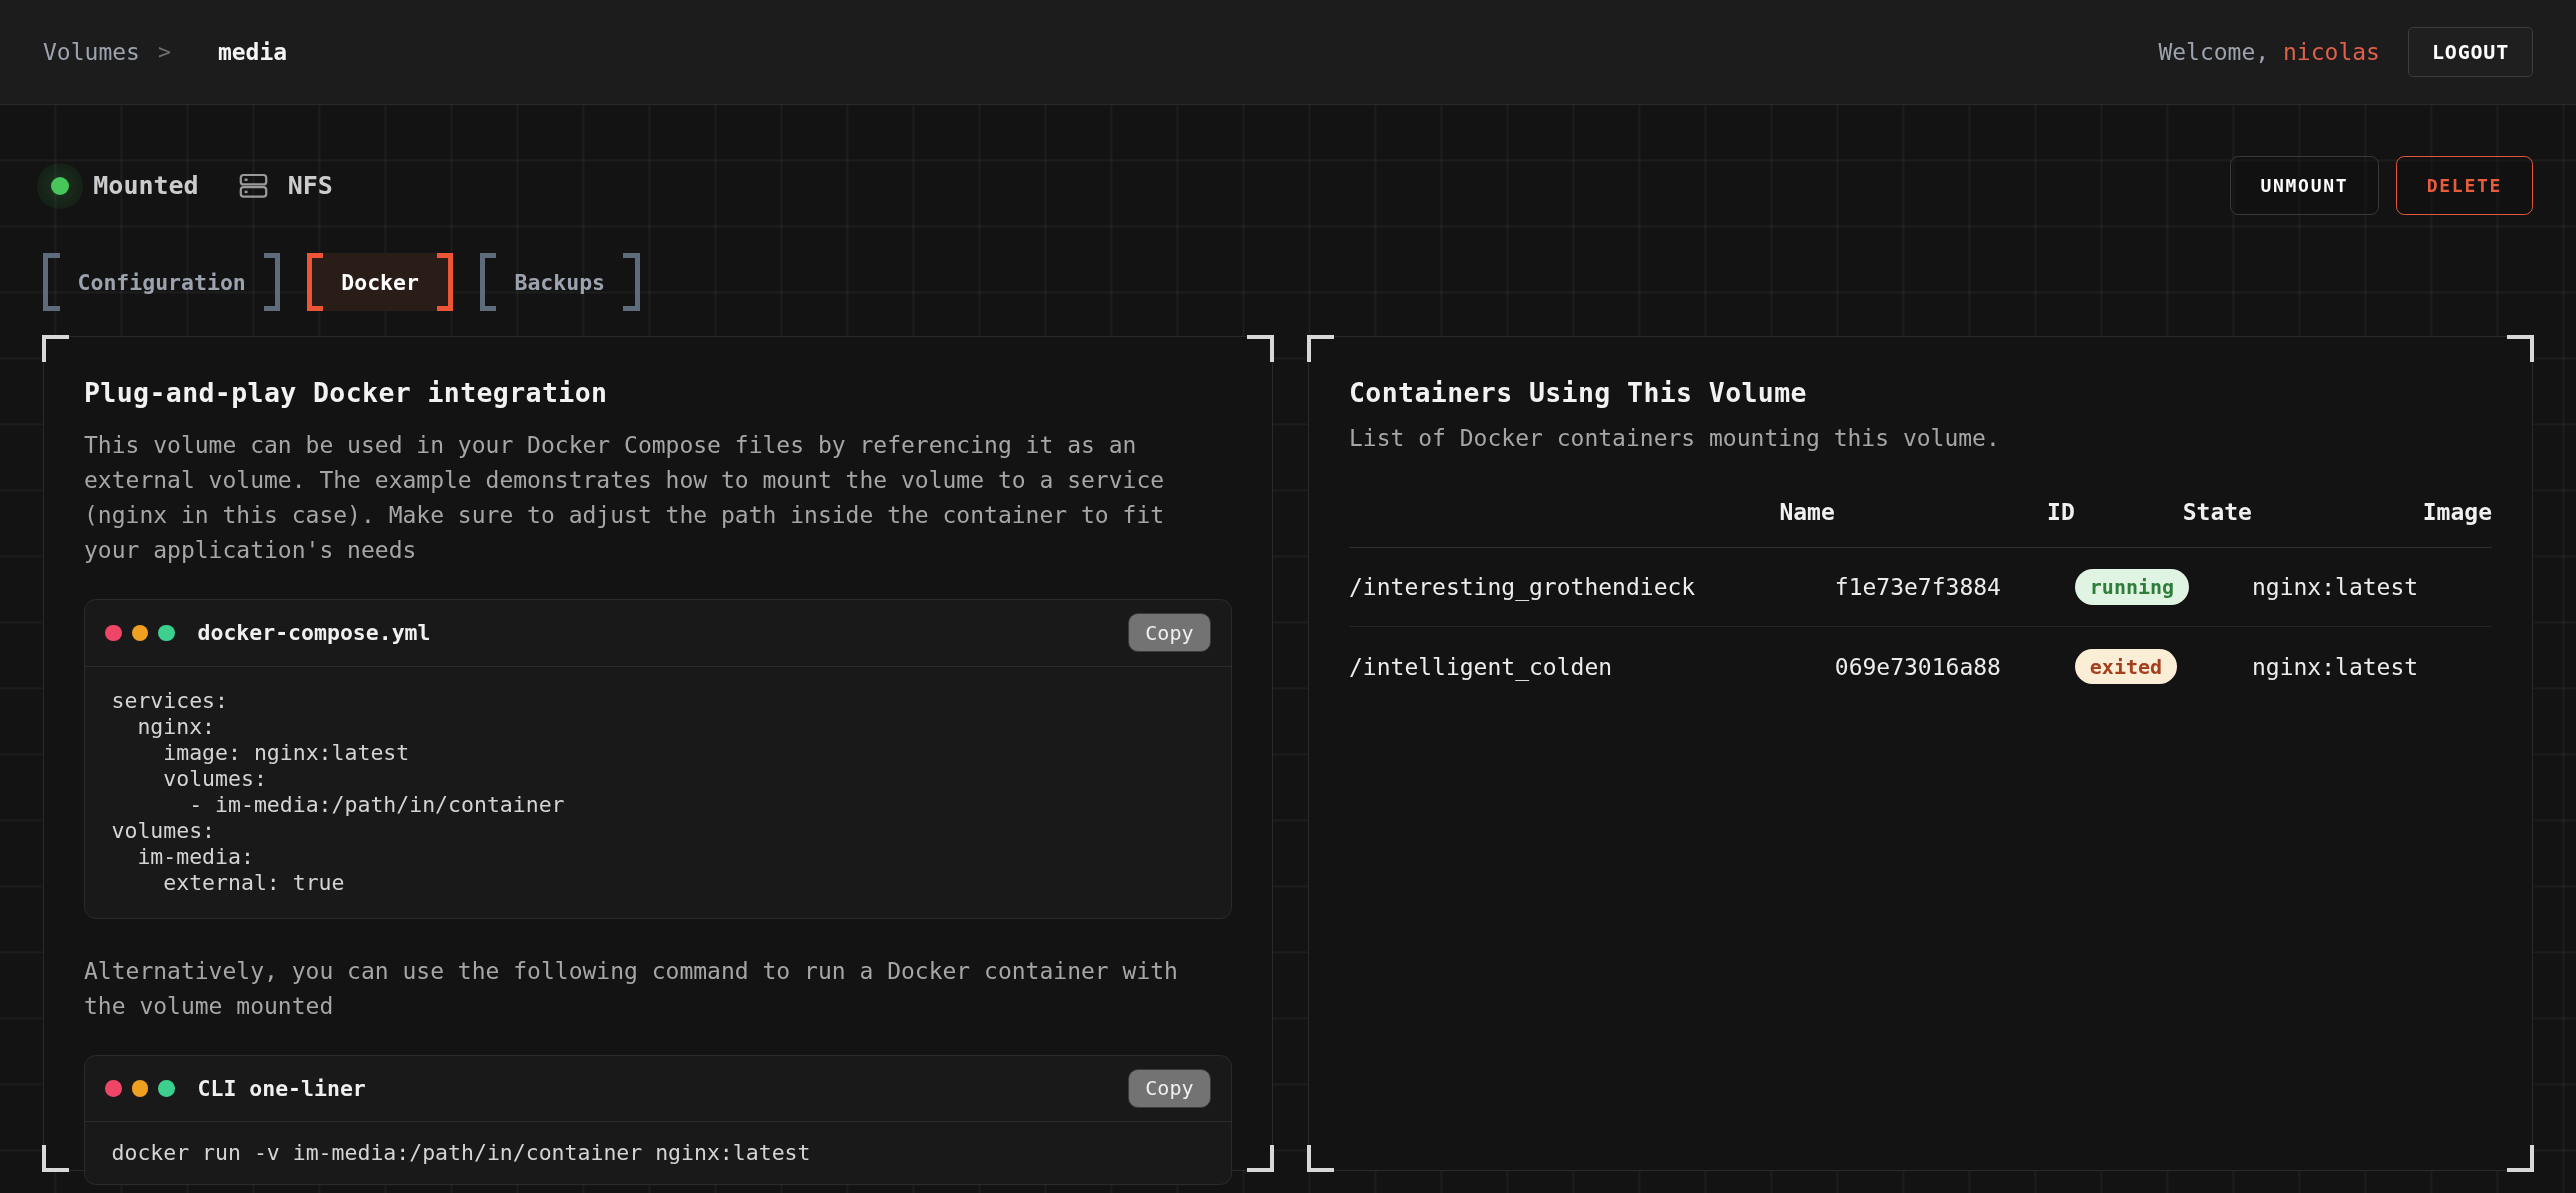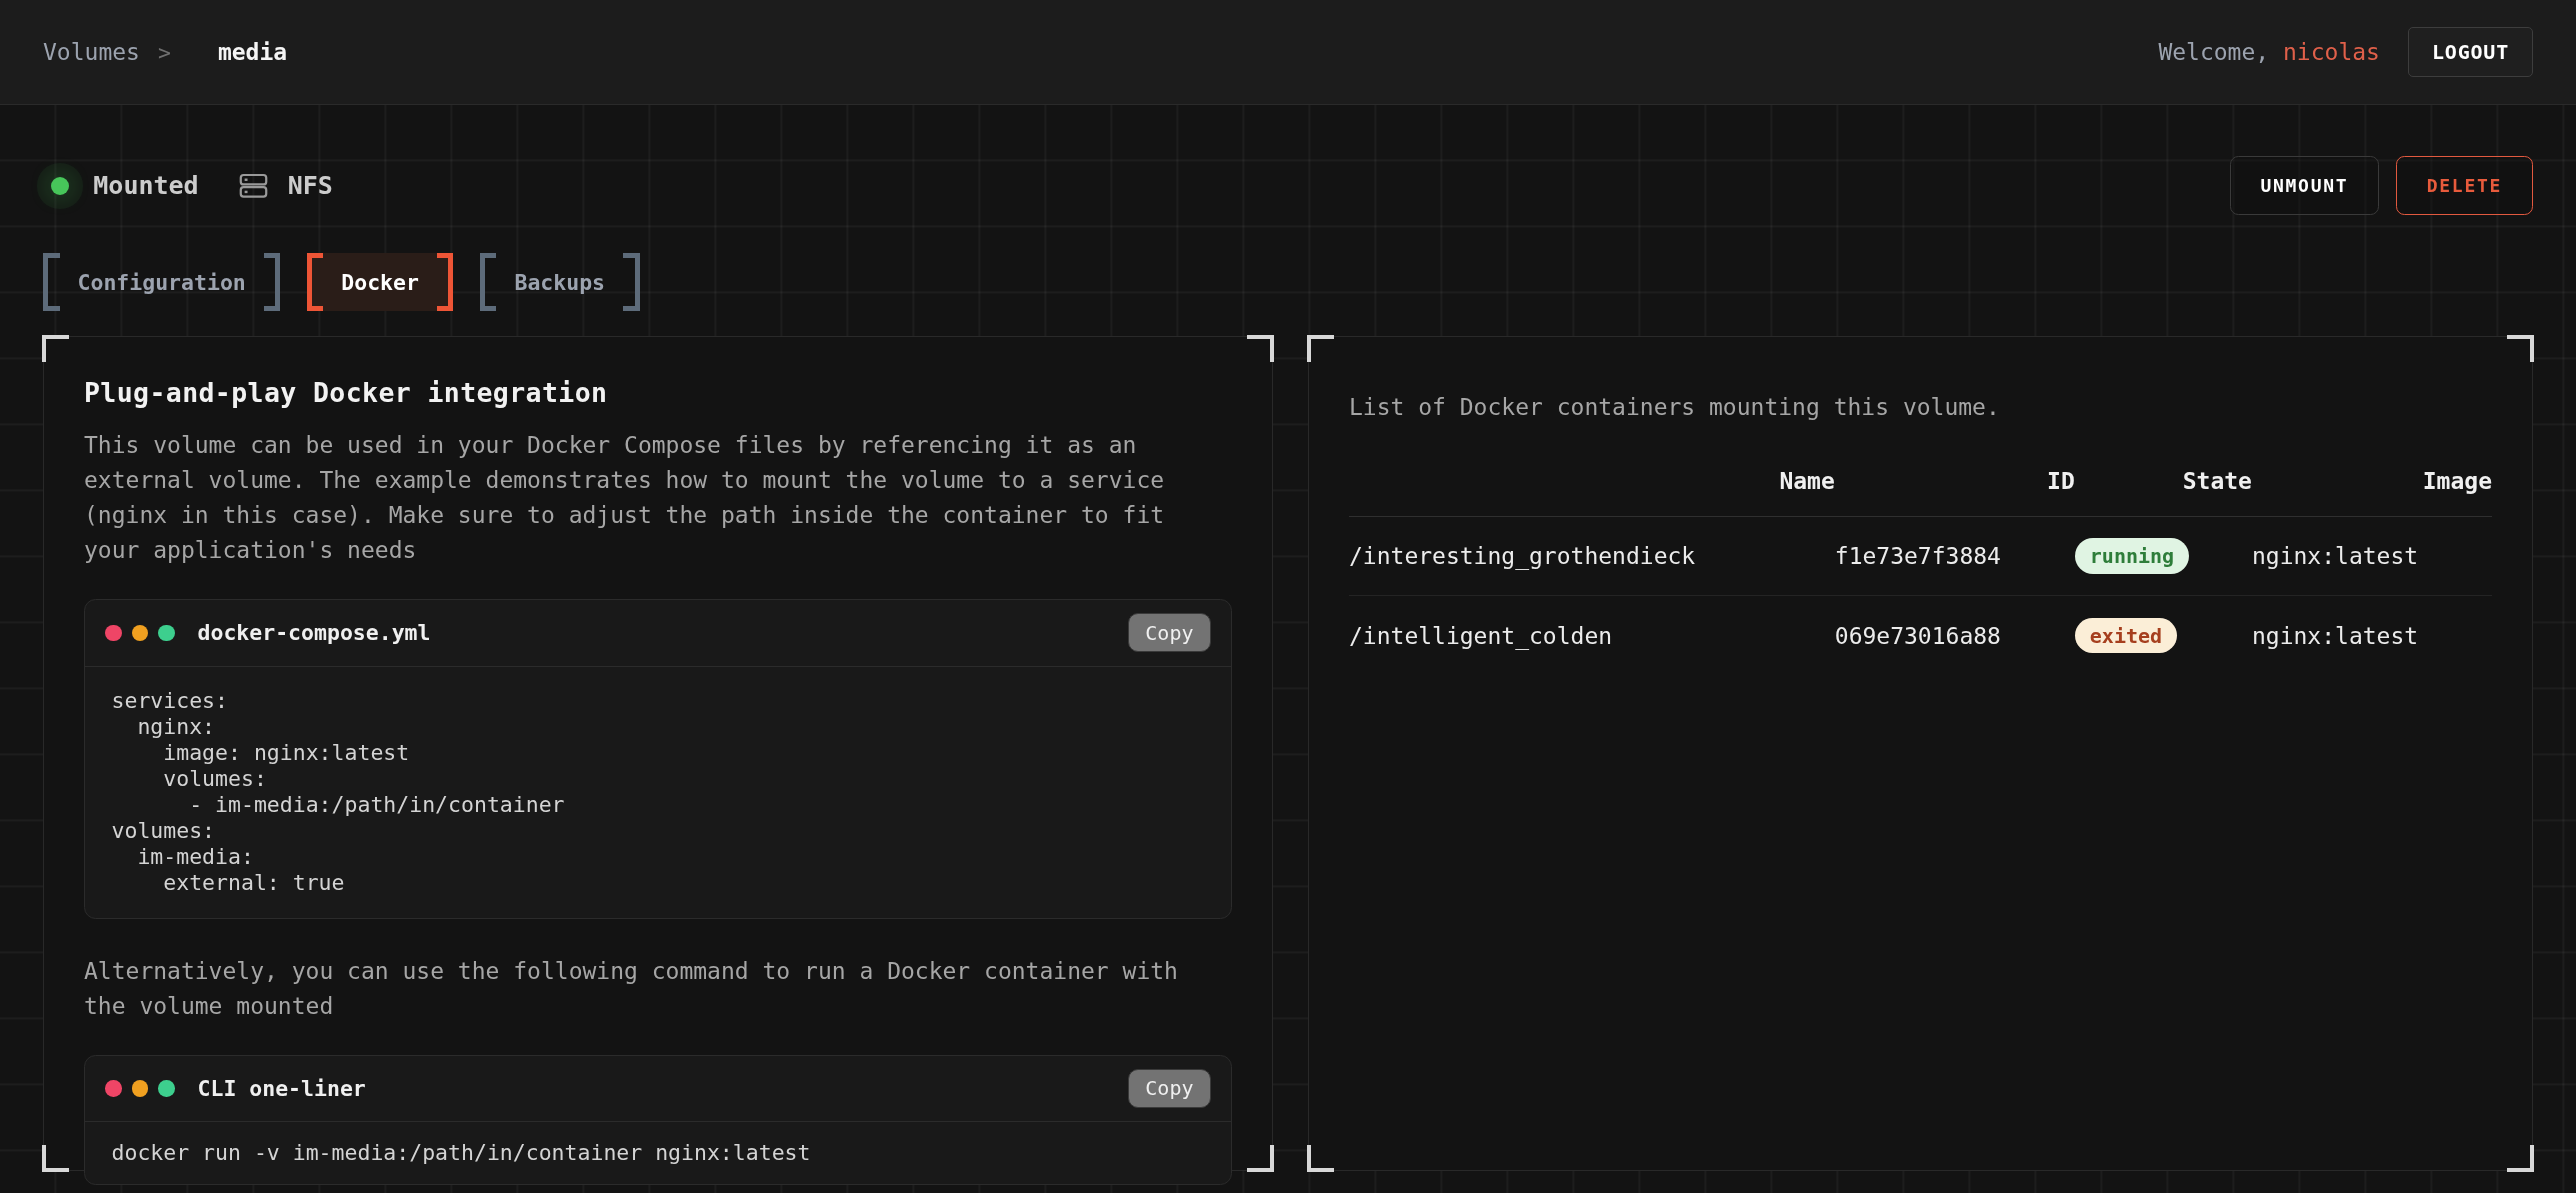--- a/index.html
+++ b/index.html
@@ -2,21 +2,21 @@
 <html style="font-size:13.2px"><head>
 <meta charset="utf-8">
 <style>
   * { margin:0; padding:0; box-sizing:border-box; }
   html,body { width:2576px; height:1194px; overflow:hidden; background:#131313;
     font-family:"DejaVu Sans Mono","Liberation Mono",monospace; }
 
   
   .topbar { height:105px; background:#1c1c1c; border-bottom:1.7px solid #2a2a2a;
     display:flex; align-items:center; justify-content:space-between; padding:0 43px; }
-  .breadcrumb { display:flex; align-items:center; gap:18px; font-size:23px; }
+  .breadcrumb { display:flex; gap:18px; font-size:23px; }
   .crumb-root { color:#9ca3af; }
   .crumb-sep  { color:#6f6f6f; font-size:21.5px; }
   .crumb-current { color:#f5f5f5; font-weight:bold;margin-left:29px; }
   .topbar-right { display:flex; align-items:center; gap:28px; }
   .welcome { font-size:23px; color:#9ca3af; }
   .welcome .username { color:#e0604a; }
   .logout-btn { background:#1f1f1f; border:1.7px solid #3d3d3d; border-radius:5px;
     color:#ffffff; font-weight:bold; font-size:20px; letter-spacing:0.8px;
     padding:11.6px 23px; cursor:pointer; font-family:inherit; }
 
@@ -202,20 +202,21 @@
         <pre>docker run -v im-media:/path/in/container nginx:latest</pre>
       </div>
     </section>
 
     <section class="panel panel-right">
       <span class="corner tl"></span>
       <span class="corner tr"></span>
       <span class="corner bl"></span>
       <span class="corner br"></span>
 
+      <h2 class="panel-title">Containers Using This Volume</h2>
       <p class="panel-desc" style="margin-top:13.2px;">List of Docker containers mounting this volume.</p>
 
       <table class="containers-table">
         <thead>
           <tr>
             <th class="col-name">Name</th>
             <th class="col-id">ID</th>
             <th class="col-state">State</th>
             <th class="col-image">Image</th>
           </tr>

